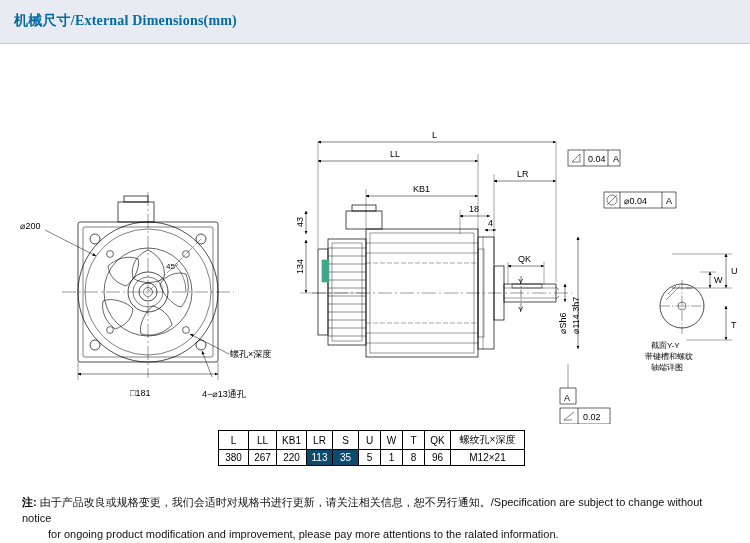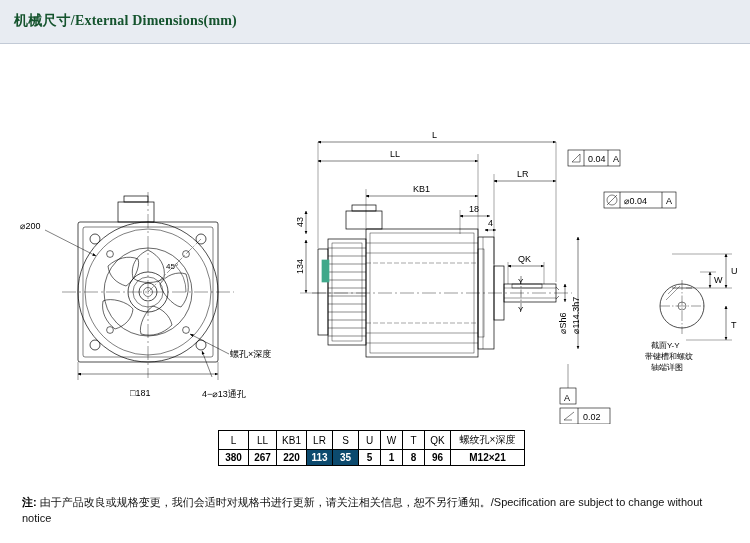--- a/index.html
+++ b/index.html
@@ -30,21 +30,21 @@
     background: #e8ecf2;
     border-bottom: 1px solid #c2cad6;
     box-sizing: border-box;
   }
   .header-title {
     position: absolute;
     left: 14px;
     top: 12px;
     font-size: 14px;
     font-weight: bold;
-    color: #14532d;
+    color: #0369a1;
     font-family: "Liberation Serif", serif;
     letter-spacing: 0.2px;
   }
   
   .canvas {
     position: absolute;
     left: 0;
     top: 44px;
     width: 750px;
     height: 380px;
@@ -61,21 +61,21 @@
   table.spec {
     border-collapse: collapse;
     font-family: "Liberation Sans", sans-serif;
     font-size: 10px;
     color: #000;
   }
   table.spec td, table.spec th {
     border: 1px solid #000;
     text-align: center;
     padding: 2px 0;
-    font-weight: bold;
+    font-weight: normal;
     height: 15px;
     box-sizing: border-box;
   }
   table.spec thead td {
     font-weight: normal;
   }
   .cell-hl {
     background: #0c4a6e;
     color: #ffffff;
   }
@@ -376,15 +376,16 @@
           <td>96</td>
           <td>M12×21</td>
         </tr>
       </tbody>
     </table>
   </div>
 
   <div class="note">
     <span class="note-label">注:</span>
     <span>由于产品改良或规格变更，我们会适时对规格书进行更新，请关注相关信息，恕不另行通知。/Specification are subject to change without notice</span>
+    <span class="note-line2">for ongoing product modification and improvement, please pay more attentions to the ralated information.</span>
   </div>
 
 </div>
 
 </body></html>

